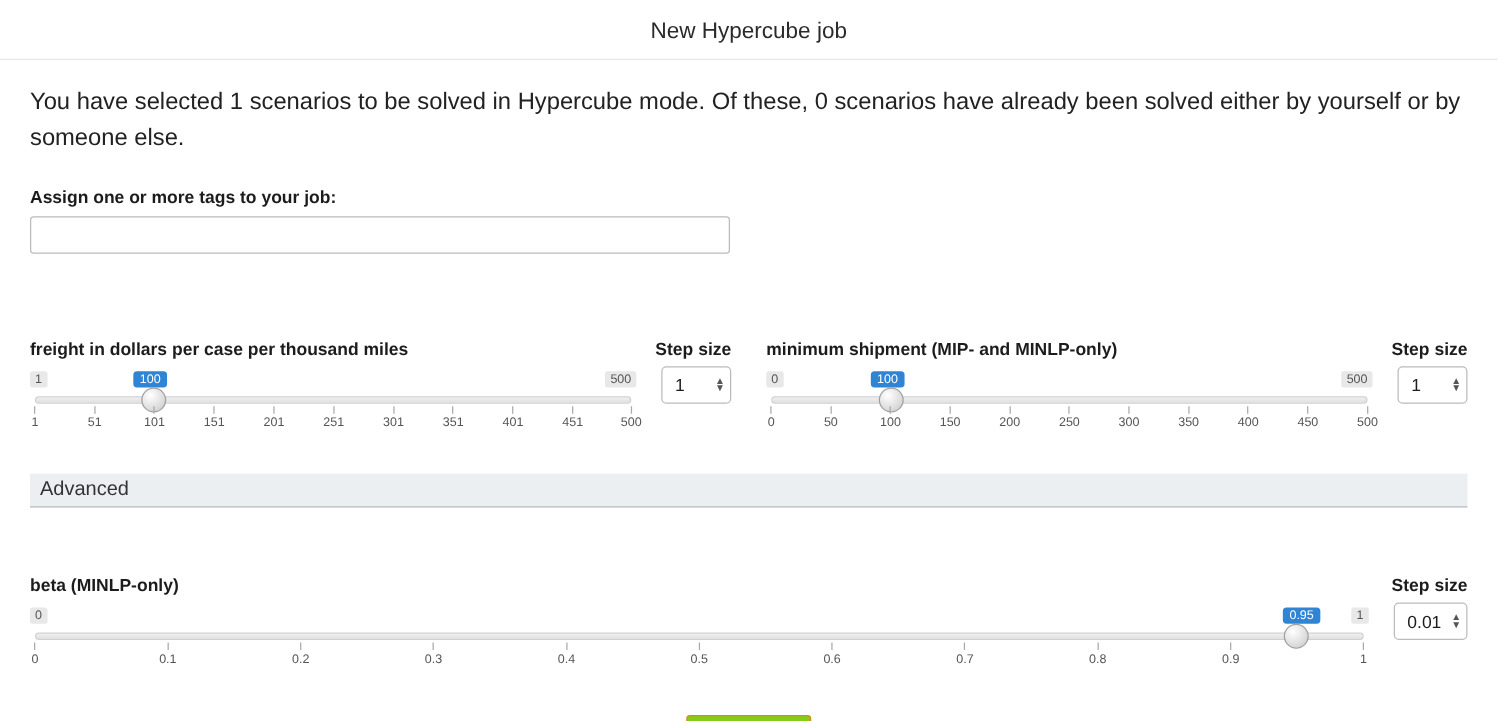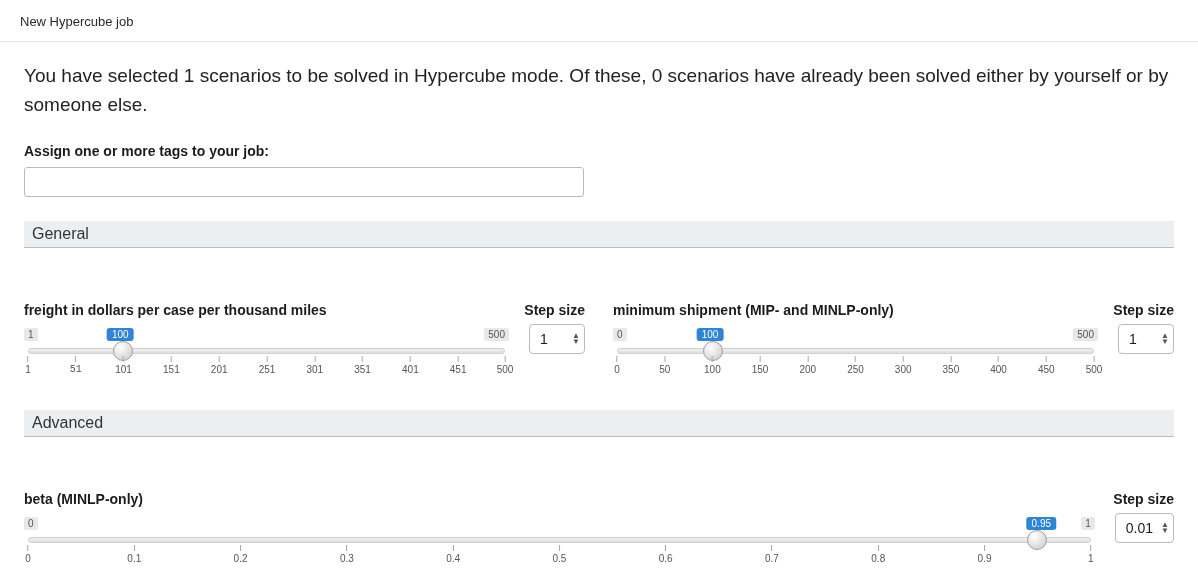--- a/index.html
+++ b/index.html
@@ -4,24 +4,25 @@
 <style>
   * { box-sizing: border-box; }
   body {
     margin: 0;
     font-family: -apple-system, BlinkMacSystemFont, "Segoe UI", Helvetica, Arial, sans-serif;
     color: #1c1c1c;
     background: #fff;
     width: 1198px;
   }
   .page-title {
-    font-size: 13px;
+    font-size: 18px;
     padding: 14px 20px 12px 20px;
     border-bottom: 1px solid #e5e5e5;
     color: #2a2a2a;
+    text-align: center;
   }
   .content {
     padding: 20px 24px 30px 24px;
   }
   .intro {
     font-size: 19px;
     line-height: 1.5;
     color: #222;
     margin-bottom: 24px;
   }
@@ -195,21 +196,20 @@
 <body>
 
 <div class="page-title">New Hypercube job</div>
 
 <div class="content">
   <div class="intro">You have selected 1 scenarios to be solved in Hypercube mode. Of these, 0 scenarios have already been solved either by yourself or by someone else.</div>
 
   <div class="tags-label">Assign one or more tags to your job:</div>
   <input class="tags-input" type="text" value="" style="">
 
-  <div class="section-header">General</div>
 
   <div class="params-row">
 
     <div class="param-block">
       <div class="param-head">
         <div class="param-label">freight in dollars per case per thousand miles</div>
         <div class="step-label">Step size</div>
       </div>
       <div class="param-body">
         <div class="slider-wrap">
@@ -219,21 +219,21 @@
             <span class="badge-max">500</span>
           </div>
           <div class="track">
             <div class="thumb" style="left: 19.8397%;"></div>
           </div>
           <div class="ticks">
               <div class="tick" style="left: 0%;">
                 <div class="tick-line"></div>
                 <div class="tick-label">1</div>
               </div>
-              <div class="tick" style="left: 10.02%; font-family: Liberation Mono, monospace;">
+              <div class="tick" style="left: 10.02%;">
                 <div class="tick-line"></div>
                 <div class="tick-label">51</div>
               </div>
               <div class="tick" style="left: 20.0401%;">
                 <div class="tick-line"></div>
                 <div class="tick-label">101</div>
               </div>
               <div class="tick" style="left: 30.0601%;">
                 <div class="tick-line"></div>
                 <div class="tick-label">151</div>

